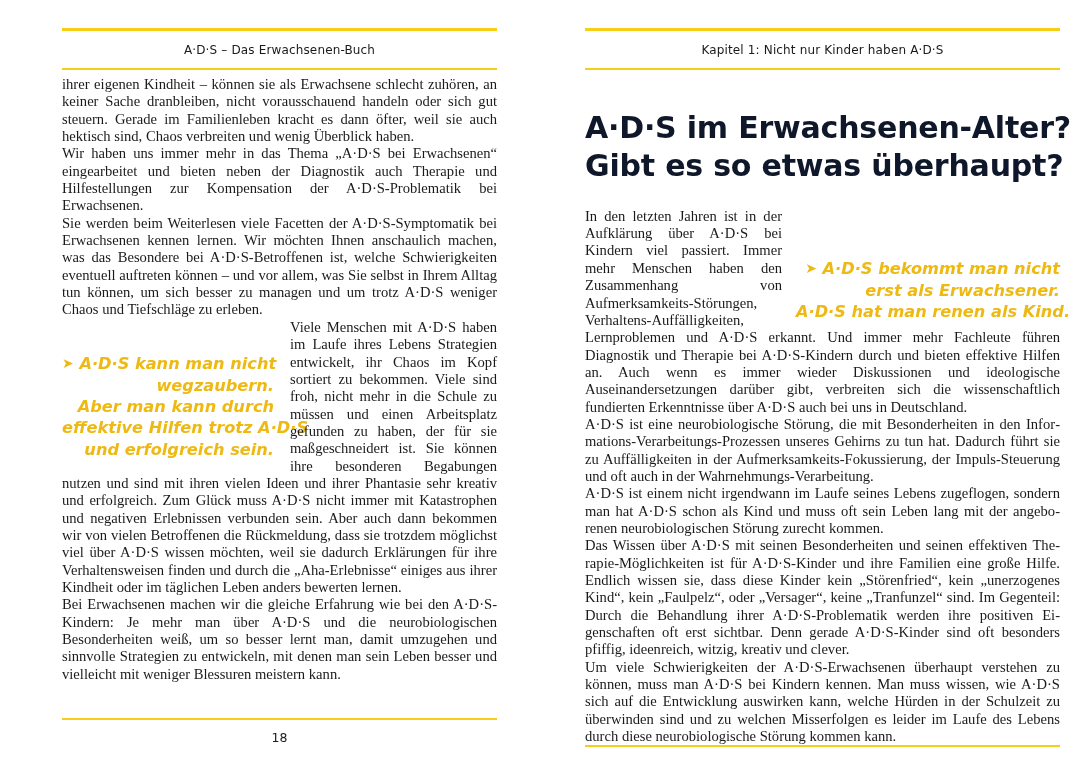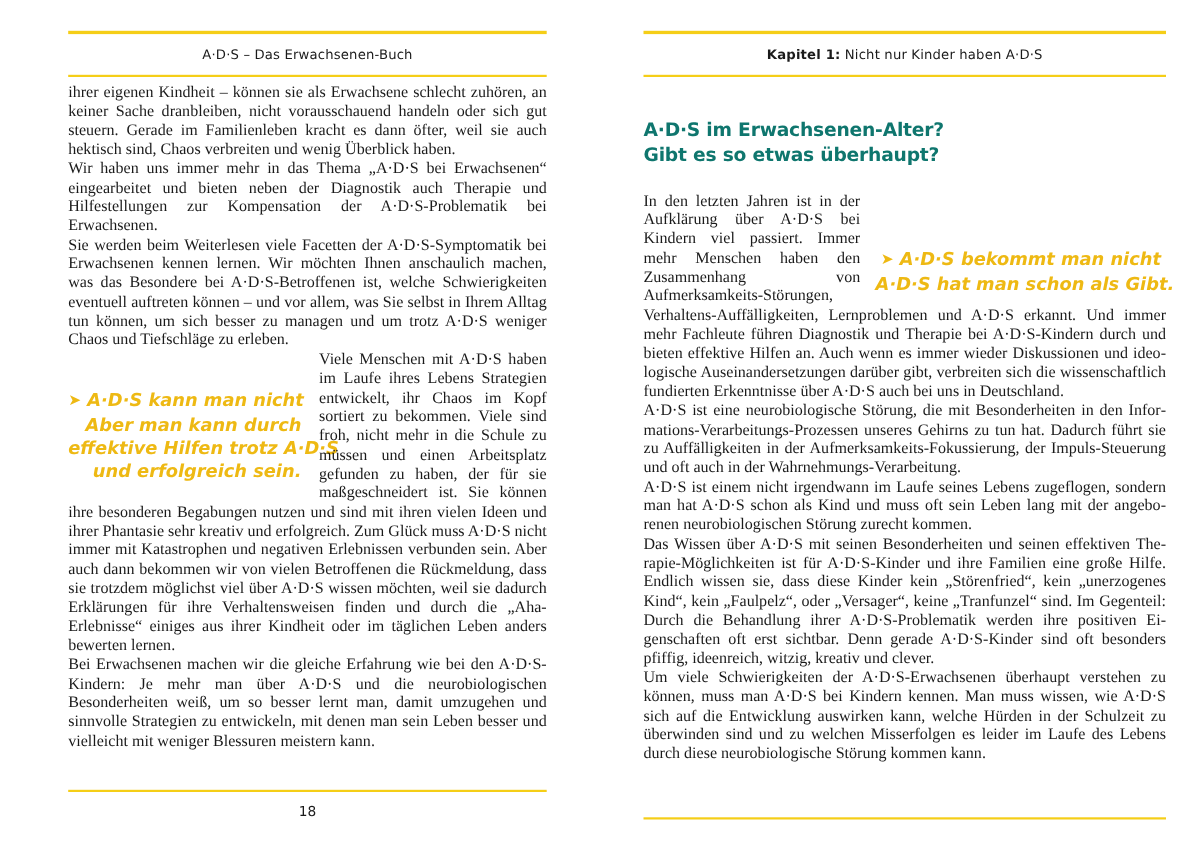--- a/index.html
+++ b/index.html
@@ -66,31 +66,31 @@
     font-family: "DejaVu Sans", "Liberation Sans", sans-serif;
     font-size: 12px;
     letter-spacing: 0.15px;
     text-align: center;
     color: #1a1a1a;
     padding: 12px 0 11px 0;
     white-space: nowrap;
   }
 
   .running-head-text .chapter-label {
+    font-weight: normal;
+    margin-top: 28px;
+  }
+
+  
+  .chapter-title {
+    font-family: "DejaVu Sans", "Liberation Sans", sans-serif;
     font-weight: bold;
-    margin-top: 28px;
-  }
-
-  
-  .chapter-title {
-    font-family: "DejaVu Sans", "Liberation Sans", sans-serif;
-    font-weight: bold;
-    font-size: 17px;
+    font-size: 30px;
     line-height: 1.28;
-    color: #0f766e;
+    color: #0f172a;
     margin: 33px 0 22px 0;
     letter-spacing: -0.2px;
   }
 
   .chapter-title .tline {
     display: block;
     white-space: nowrap;
   }
 
   
@@ -137,21 +137,21 @@
   }
 
   .pq-left .pq-spacer {
     display: block;
     height: 34px;
   }
 
   .pq-right {
     float: right;
     width: 264px;
-    text-align: center;
+    text-align: right;
     margin: 0 0 3px 14px;
   }
 
   .pq-right .pq-spacer {
     display: block;
     height: 50px;
   }
 
   .arrow {
     font-style: normal;
@@ -192,20 +192,21 @@
     <div class="body-col">
       <div class="body-text">
 
         <p>ihrer eigenen Kindheit – können sie als Erwachsene schlecht zuhören, an kei­ner Sache dranbleiben, nicht vorausschauend handeln oder sich gut steuern. Gerade im Familienleben kracht es dann öfter, weil sie auch hektisch sind, Chaos verbreiten und wenig Überblick haben.</p>
         <p>Wir haben uns immer mehr in das Thema „A·D·S bei Erwachsenen“ eingear­beitet und bieten neben der Diagnostik auch Therapie und Hilfestellungen zur Kompensation der A·D·S-Problematik bei Erwachsenen.</p>
         <p>Sie werden beim Weiterlesen viele Facetten der A·D·S-Symptomatik bei Er­wachsenen kennen lernen. Wir möchten Ihnen anschaulich machen, was das Besondere bei A·D·S-Betroffenen ist, welche Schwierigkeiten eventuell auf­treten können – und vor allem, was Sie selbst in Ihrem Alltag tun können, um sich besser zu managen und um trotz A·D·S weniger Chaos und Tiefschläge zu erleben.</p>
 
         <div class="pullquote pq-left">
           <span class="pq-spacer"></span>
           <span class="q-line"><span class="arrow">➤</span> <span>A·D·S kann man nicht</span></span>
+          <span class="q-line">wegzaubern.</span>
           <span class="q-line">Aber man kann durch</span>
           <span class="q-line">effektive Hilfen trotz A·D·S</span>
           <span class="q-line">und erfolgreich sein.</span>
         </div>
 
         <p>Viele Menschen mit A·D·S haben im Laufe ihres Lebens Strategien entwickelt, ihr Chaos im Kopf sortiert zu bekommen. Viele sind froh, nicht mehr in die Schule zu müssen und einen Arbeitsplatz gefunden zu haben, der für sie maß­geschneidert ist. Sie können ihre besonderen Begabungen nutzen und sind mit ihren vielen Ideen und ihrer Phantasie sehr kreativ und erfolgreich. Zum Glück muss A·D·S nicht immer mit Katastrophen und negativen Erlebnissen verbun­den sein. Aber auch dann bekommen wir von vielen Betroffenen die Rück­meldung, dass sie trotzdem möglichst viel über A·D·S wissen möchten, weil sie dadurch Erklärungen für ihre Ver­haltensweisen finden und durch die „Aha-Erlebnisse“ einiges aus ihrer Kindheit oder im täglichen Leben an­ders bewerten lernen.</p>
         <p>Bei Erwachsenen machen wir die gleiche Erfahrung wie bei den A·D·S-Kindern: Je mehr man über A·D·S und die neurobiologischen Besonderheiten weiß, um so besser lernt man, damit umzugehen und sinnvolle Strategien zu entwickeln, mit denen man sein Leben besser und vielleicht mit weniger Bles­suren meistern kann.</p>
 
       </div>
     </div>
@@ -229,21 +230,22 @@
       <span class="tline">A·D·S im Erwachsenen-Alter?</span>
       <span class="tline">Gibt es so etwas überhaupt?</span>
     </h1>
 
     <div class="body-col">
       <div class="body-text">
 
         <div class="pullquote pq-right">
           <span class="pq-spacer"></span>
           <span class="q-line"><span class="arrow">➤</span> <span>A·D·S bekommt man nicht</span></span>
-          <span class="q-line">A·D·S hat man schon als Gibt.</span>
+          <span class="q-line">erst als Erwachsener.</span>
+          <span class="q-line">A·D·S hat man renen als Kind.</span>
         </div>
 
         <p>In den letzten Jahren ist in der Aufklärung über A·D·S bei Kindern viel pas­siert. Immer mehr Menschen haben den Zusammenhang von Aufmerksam­keits-Störungen, Verhaltens-Auffälligkeiten, Lernproblemen und A·D·S er­kannt. Und immer mehr Fachleute führen Diagnostik und Therapie bei A·D·S-Kindern durch und bieten effektive Hilfen an. Auch wenn es im­mer wieder Diskussionen und ideo­logische Auseinandersetzungen darüber gibt, verbreiten sich die wissenschaft­lich fundierten Erkenntnisse über A·D·S auch bei uns in Deutschland.</p>
         <p>A·D·S ist eine neurobiologische Störung, die mit Besonderheiten in den Infor­mations-Verarbeitungs-Prozessen unseres Gehirns zu tun hat. Dadurch führt sie zu Auffälligkeiten in der Aufmerksamkeits-Fokussierung, der Impuls-Steuerung und oft auch in der Wahrnehmungs-Verarbeitung.</p>
         <p>A·D·S ist einem nicht irgendwann im Laufe seines Lebens zugeflogen, sondern man hat A·D·S schon als Kind und muss oft sein Leben lang mit der angebo­renen neurobiologischen Störung zurecht kommen.</p>
         <p>Das Wissen über A·D·S mit seinen Besonderheiten und seinen effektiven The­rapie-Möglichkeiten ist für A·D·S-Kinder und ihre Familien eine große Hilfe. Endlich wissen sie, dass diese Kinder kein „Störenfried“, kein „unerzogenes Kind“, kein „Faulpelz“, oder „Versager“, keine „Tranfunzel“ sind. Im Gegen­teil: Durch die Behandlung ihrer A·D·S-Problematik werden ihre positiven Ei­genschaften oft erst sichtbar. Denn gerade A·D·S-Kinder sind oft besonders pfiffig, ideenreich, witzig, kreativ und clever.</p>
         <p>Um viele Schwierigkeiten der A·D·S-Erwachsenen überhaupt verstehen zu können, muss man A·D·S bei Kindern kennen. Man muss wissen, wie A·D·S sich auf die Entwicklung auswirken kann, welche Hürden in der Schulzeit zu überwinden sind und zu welchen Misserfolgen es leider im Laufe des Lebens durch diese neurobiologische Störung kommen kann.</p>
 
       </div>
     </div>

